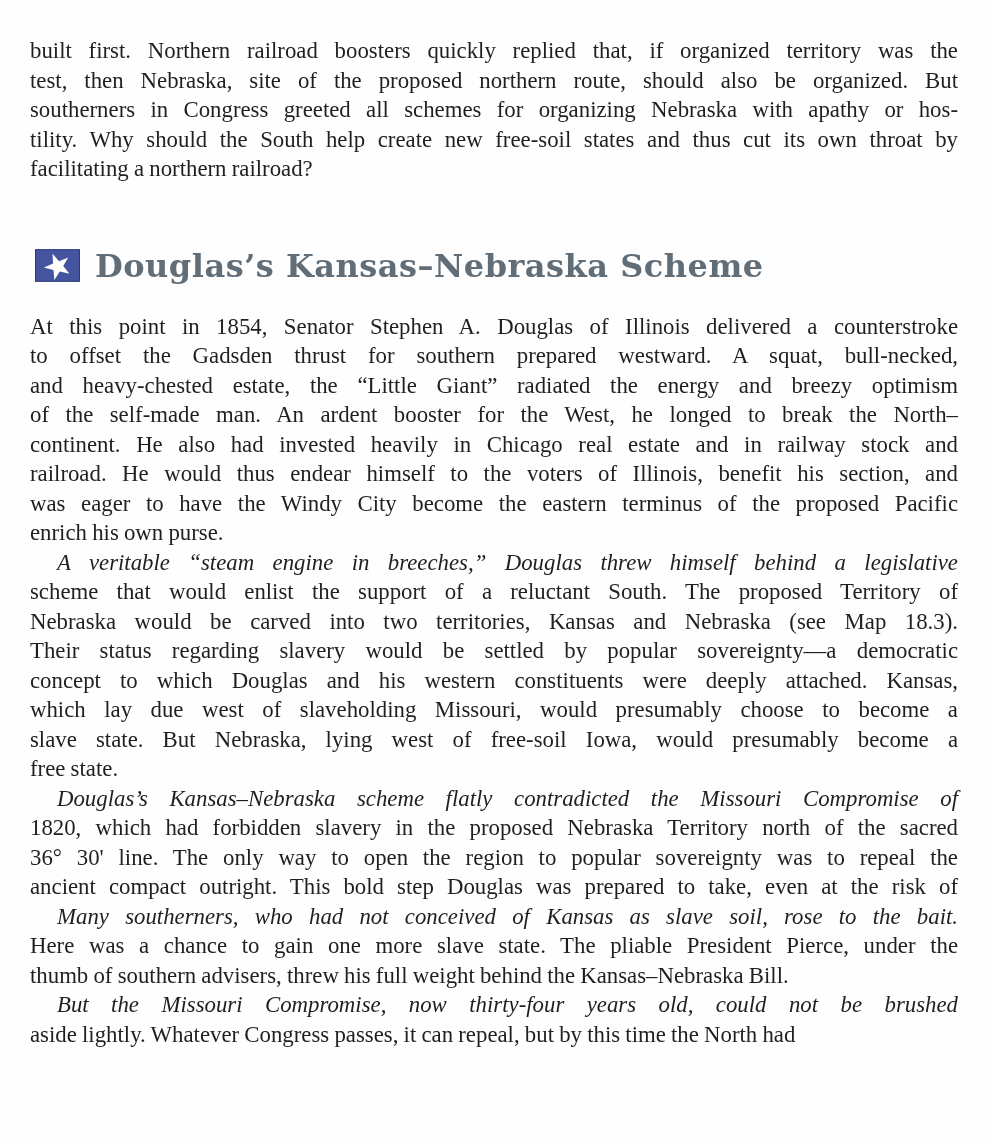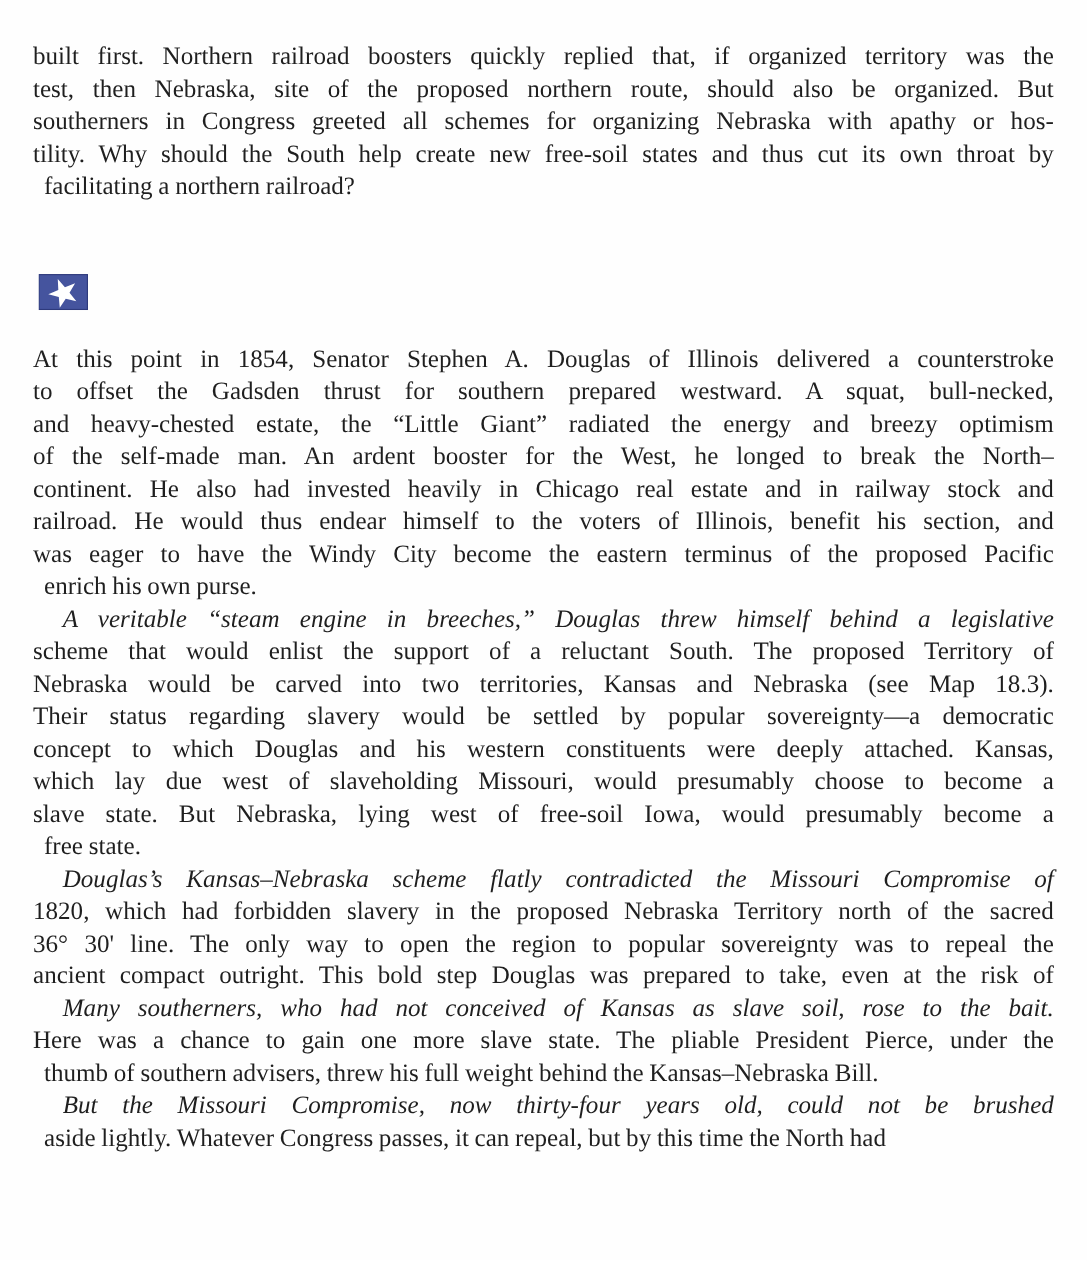--- a/index.html
+++ b/index.html
@@ -20,21 +20,21 @@
     font-size: 22.8px;
     line-height: 29.5px;
     word-spacing: -0.5px;
   }
 
   .line {
     text-align: justify;
     text-align-last: justify;
     white-space: normal;
   }
-  .line.last { text-align-last: left; margin-left: 10px; }
+  .line.last { text-align-last: left; }
   .line.indent { text-indent: 27px; font-style: italic; }
 
   .section-heading {
     display: flex;
     align-items: center;
     gap: 15px;
     height: 44px;
     margin-top: 60px;
     margin-bottom: 24px;
     padding-left: 5px;
@@ -70,20 +70,21 @@
       <div class="line last">facilitating a northern railroad?</div>
     </div>
 
   <div class="section-heading">
     <span class="star-box">
       <svg viewBox="0 0 44 32" xmlns="http://www.w3.org/2000/svg">
         <rect id="star-box-rect" x="0.5" y="0.5" width="43" height="31" fill="#45549e" stroke="#2e3a7c" stroke-width="1"></rect>
         <polygon id="star-shape" points="22,3.5 25.17,12.63 34.84,12.83 27.14,18.67 29.94,27.92 22,22.4 14.06,27.92 16.86,18.67 9.16,12.83 18.83,12.63" fill="#ffffff" transform="rotate(-22 22 16.5)"></polygon>
       </svg>
     </span>
+    <span class="heading-text" style="color: rgb(97, 109, 119);">Douglas’s Kansas–Nebraska Scheme</span>
   </div>
 
   <div id="section-body">
       <div class="paragraph">
         <div class="line">At this point in 1854, Senator Stephen A. Douglas of Illinois delivered a counterstroke</div>
         <div class="line">to offset the Gadsden thrust for southern prepared westward. A squat, bull-necked,</div>
         <div class="line">and heavy-chested estate, the “Little Giant” radiated the energy and breezy optimism</div>
         <div class="line">of the self-made man. An ardent booster for the West, he longed to break the North–</div>
         <div class="line">continent. He also had invested heavily in Chicago real estate and in railway stock and</div>
         <div class="line">railroad. He would thus endear himself to the voters of Illinois, benefit his section, and</div>

